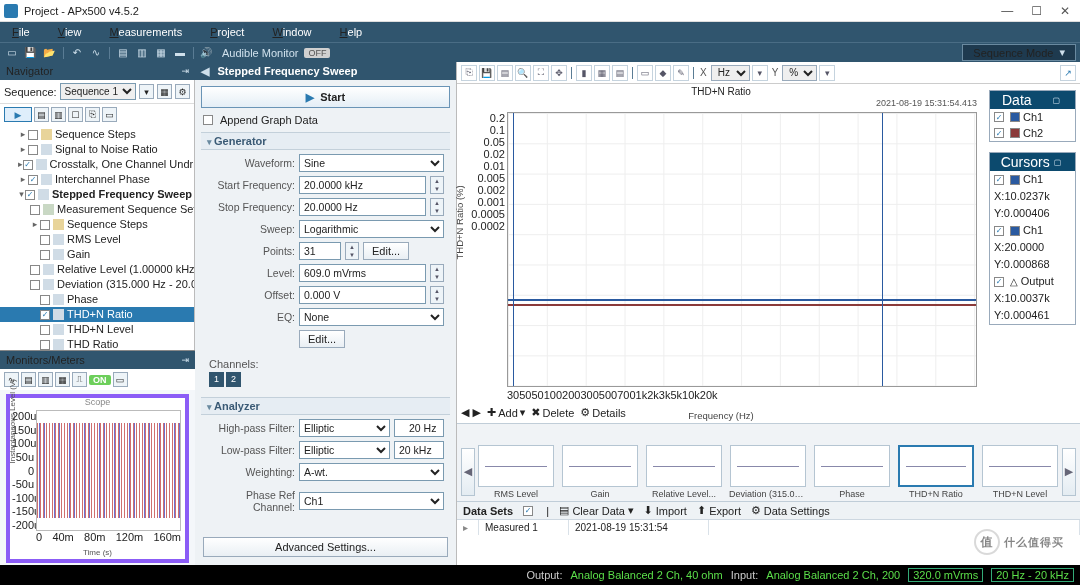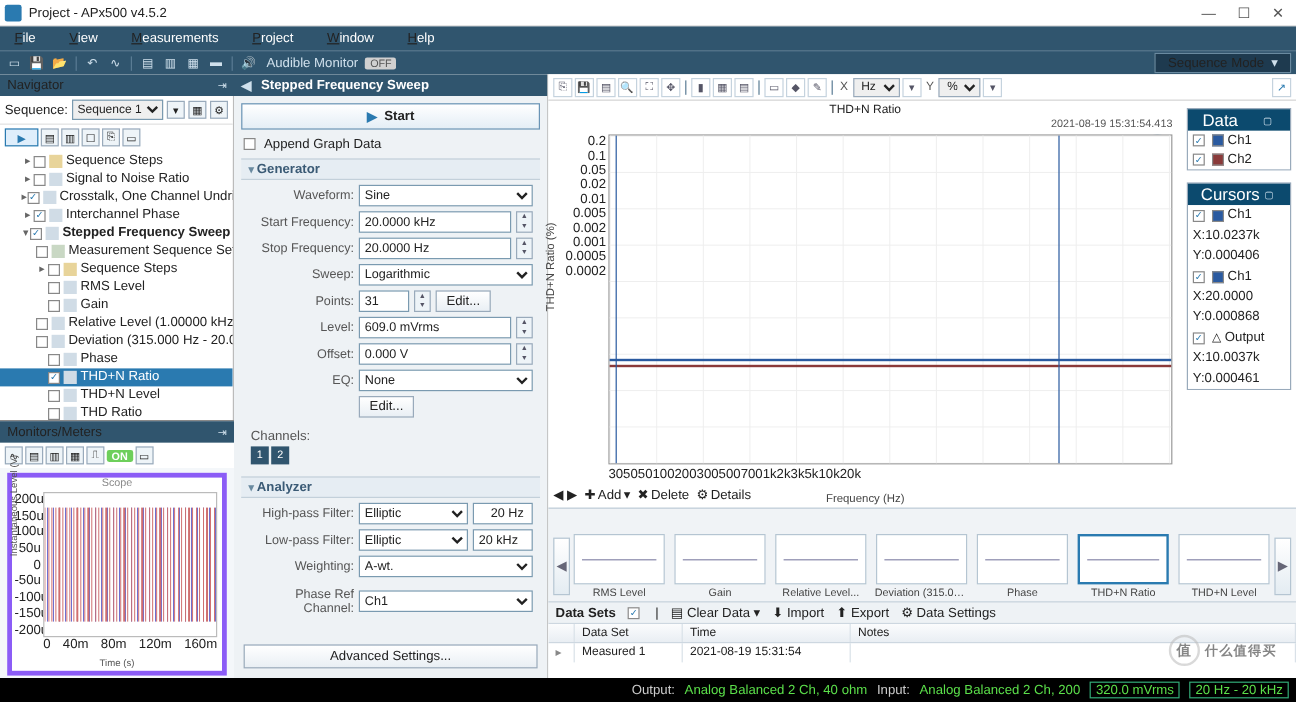--- a/index.html
+++ b/index.html
@@ -602,26 +602,20 @@
     <div class="dsbar">
       <span style="font-weight:bold">Data Sets</span>
       <span class="cb ck"></span>
       <span>|</span>
       <div class="b">▤<span>Clear Data</span> ▾</div>
       <div class="b">⬇<span>Import</span></div>
       <div class="b">⬆<span>Export</span></div>
       <div class="b">⚙<span>Data Settings</span></div>
     </div>
     <div class="dstable">
-      <div class="dsh">
-        <div class="c1"></div>
-        <div class="c2">Data Set</div>
-        <div class="c3">Time</div>
-        <div class="c4">Notes</div>
-      </div>
       <div class="dsr">
         <div class="c1"></div>
         <div class="c2">Measured 1</div>
         <div class="c3">2021-08-19 15:31:54</div>
         <div class="c4"></div>
       </div>
     </div>
   </div>
 </div>
 

